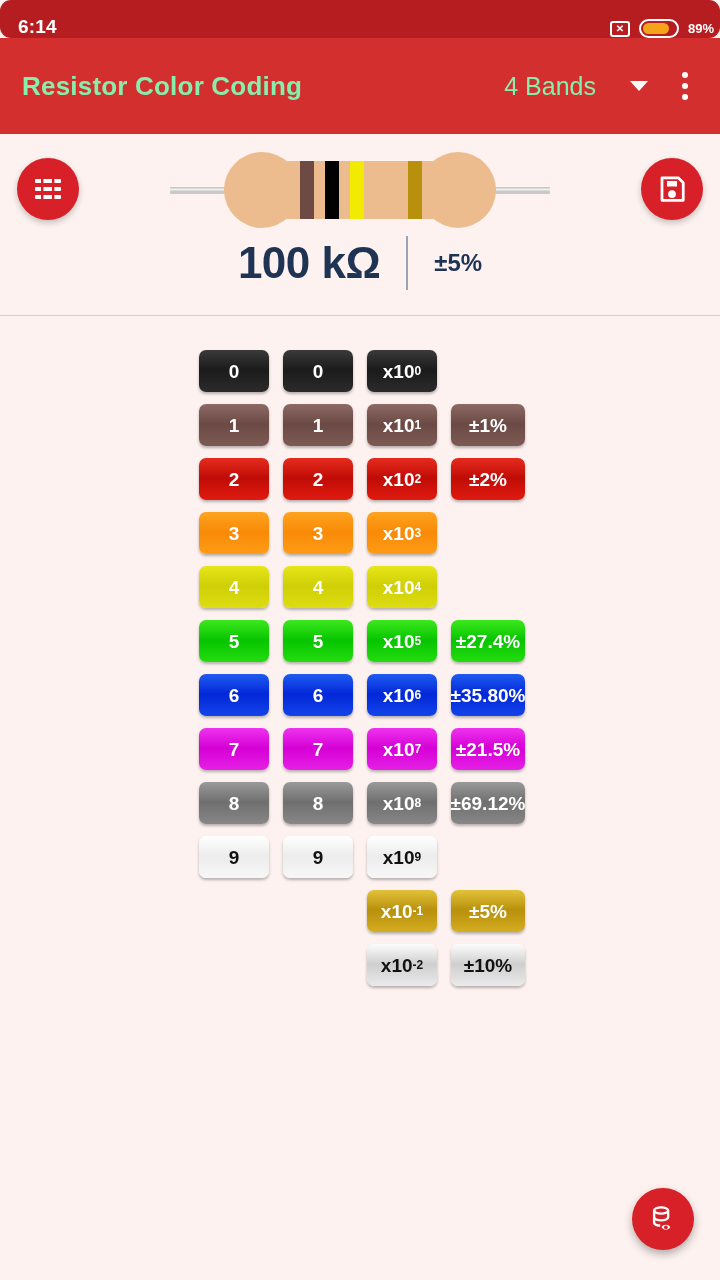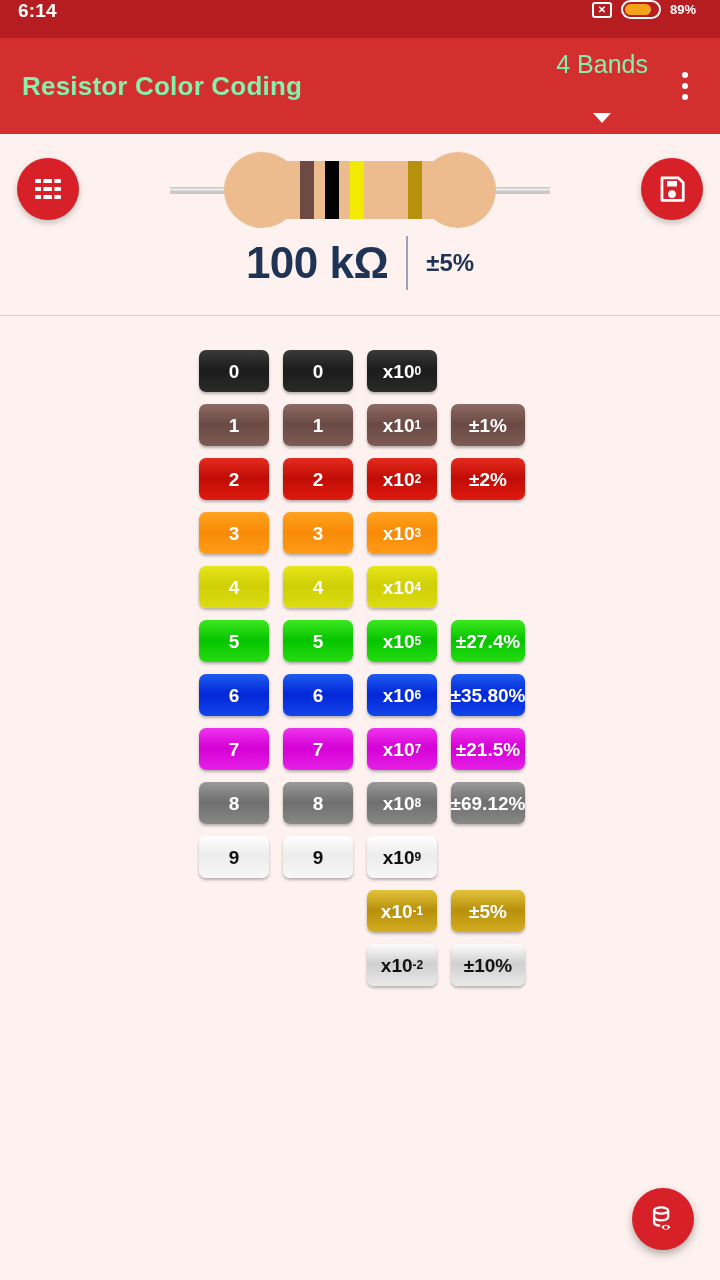--- a/index.html
+++ b/index.html
@@ -7,22 +7,23 @@
   body {
     background:#fdf2f0;
     font-family:"Liberation Sans", sans-serif;
     overflow:hidden;
     position:relative;
   }
 
   
   .statusbar{
     height:38px; background:#b51d21; color:#fff;
-    display:flex; align-items:flex-start; justify-content:space-between;
-    padding:0 24px 0 18px;
+    display:flex; align-items:flex-end; justify-content:space-between;
+    padding:0 6px 0 18px;
+    border-radius:11px;
   }
   .sb-clock{ font-size:19px; font-weight:700; letter-spacing:.2px; }
   .sb-right{ display:flex; align-items:center; gap:9px; }
   .sb-x{
     width:20px;height:16px;border:2px solid #fff;border-radius:3px;
     display:flex;align-items:center;justify-content:center;
     font-size:10px;font-weight:700;line-height:1;
   }
   .sb-batt{
     width:40px;height:19px;border:2px solid #fff;border-radius:10px;
@@ -31,21 +32,21 @@
   .sb-batt-fill{ height:100%; width:82%; background:#f5a31a; border-radius:7px; }
   .sb-pct{ font-size:13px; font-weight:700; }
 
   
   .appbar{
     height:96px; background:#d32f2f; color:#86efac;
     display:flex; align-items:center; padding:0 22px;
   }
   .app-title{ font-size:26px; font-weight:700; flex:1; letter-spacing:.2px; }
   .bands-select{
-    display:flex; align-items:center; gap:34px; margin-right:24px; cursor:pointer;flex-direction:column;
+    display:flex; align-items:center; gap:34px; margin-right:24px; cursor:pointer;
   }
   .bands-label{ font-size:25px; font-weight:400; }
   .caret{
     width:0;height:0;border-left:9px solid transparent;border-right:9px solid transparent;
     border-top:10px solid #fff;
   }
   .kebab{ display:flex; flex-direction:column; gap:5px; padding:8px 10px; cursor:pointer; }
   .kebab i{ width:6px;height:6px;border-radius:50%;background:#fff;display:block; }
 
   
@@ -64,21 +65,21 @@
   .round-btn.right{ right:17px; }
 
   .resistor-wrap{
     position:absolute; left:0; right:0; top:18px; height:78px;
     display:flex; align-items:center; justify-content:center;
   }
   .res-svg{ display:block; }
 
   .value-row{
     position:absolute; left:0; right:0; top:102px;
-    display:flex; align-items:center; justify-content:center; gap:0;
+    display:flex; align-items:center; justify-content:center; gap:8px;
   }
   .res-value{
     font-size:44px; font-weight:700; color:#1f3355; letter-spacing:-.5px;
     padding-right:18px;
   }
   .v-divider{ width:2px; height:54px; background:#9aa4b4; }
   .res-tol{
     font-size:24px; font-weight:700; color:#1f3355; padding-left:18px;
   }
 

